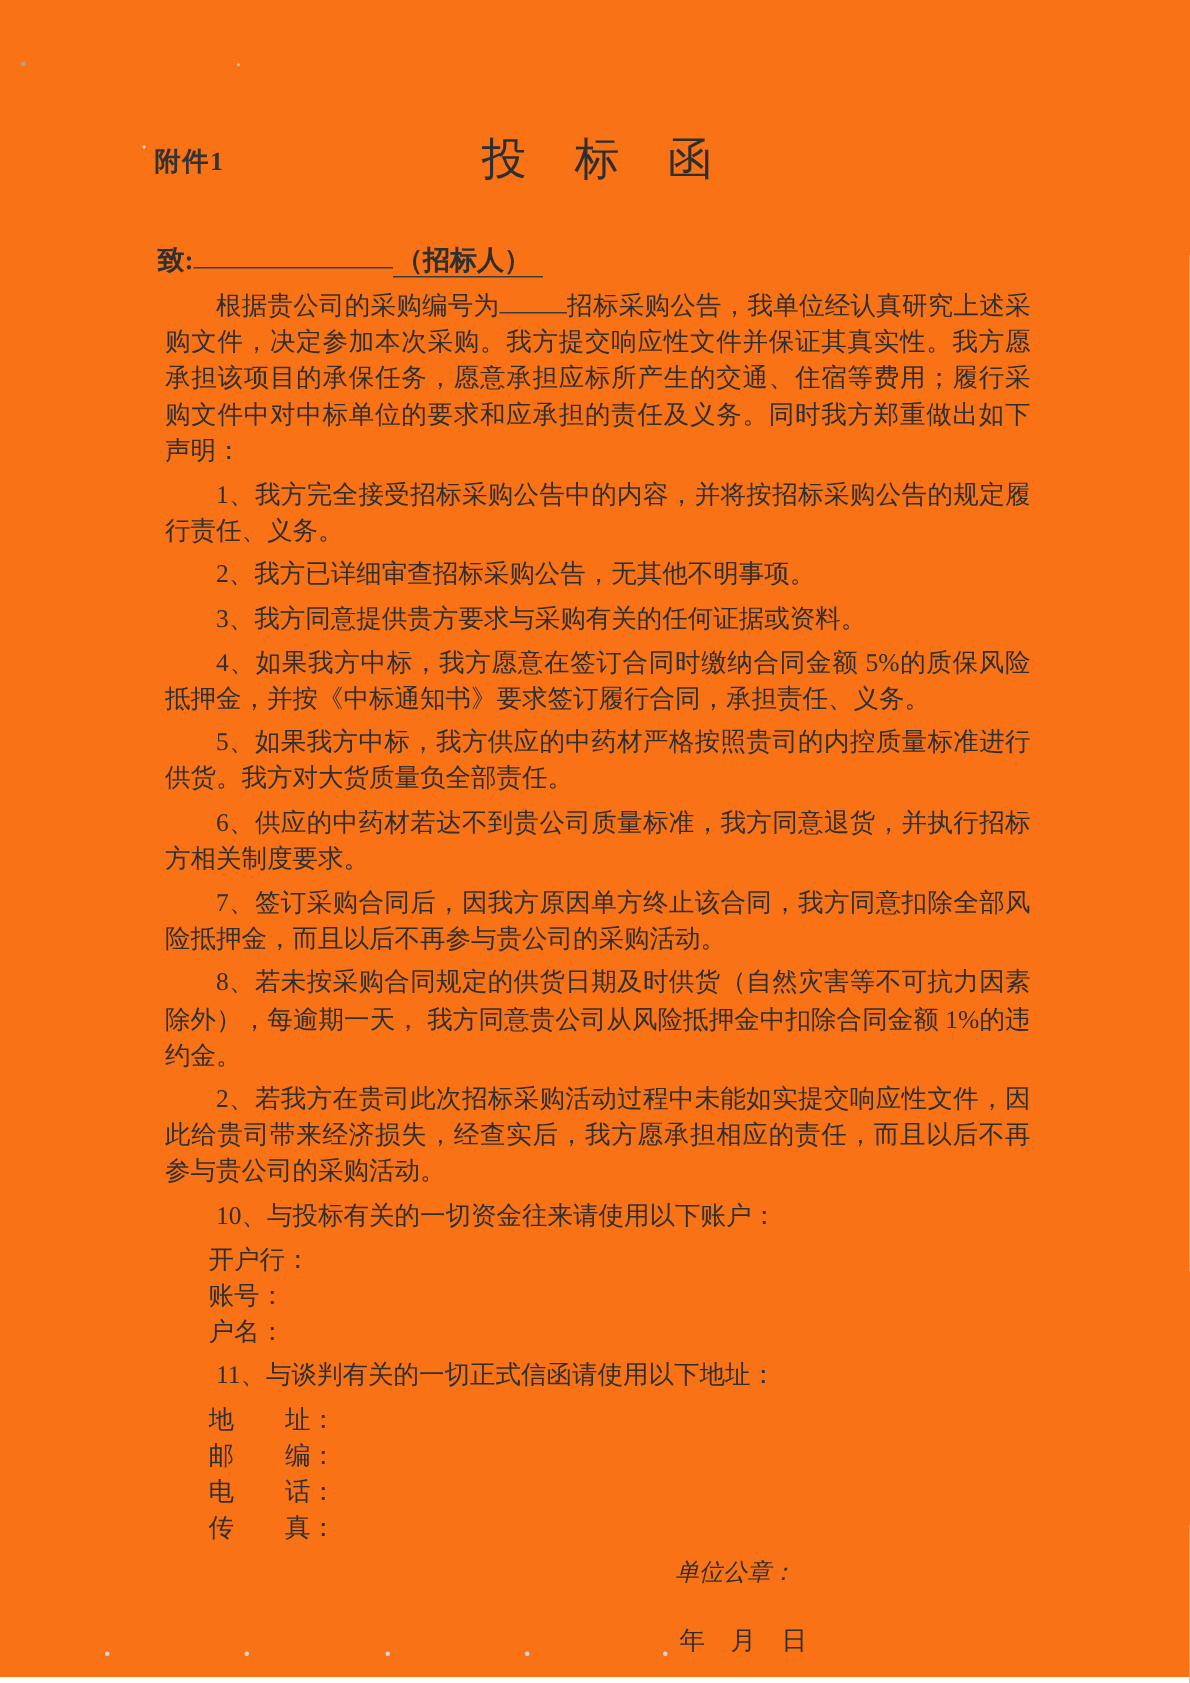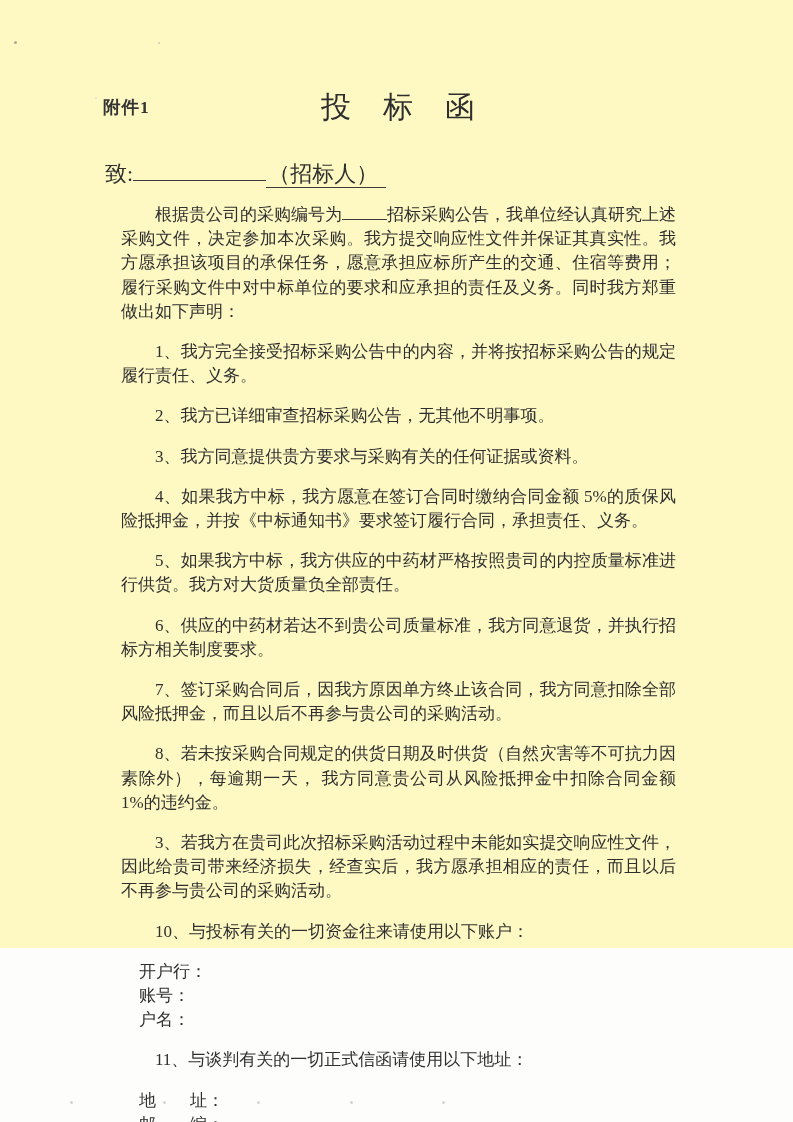--- a/index.html
+++ b/index.html
@@ -7,46 +7,46 @@
   html, body { margin: 0; padding: 0; }
   body {
     width: 793px; height: 1122px;
     background: #fdfdfc;
     font-family: "Liberation Serif", "DejaVu Serif", serif;
     color: #333;
     overflow: hidden;
   }
   .page {
     position: relative;
-    width: 793px; height: 948px;
-    background: #fef9c3;
+    width: 793px; height: 1118px;
+    background: #f97316;
   }
   .content {
     position: absolute;
     left: 105px; top: 86px;
     width: 587px;
   }
   .doc-header { position: relative; height: 44px; margin-bottom: 30px; }
   .attachment-label {
     position: absolute; left: -2px; top: 9px;
     font-size: 17.5px; font-weight: bold; letter-spacing: 1px;
   }
   .doc-title {
     margin: 0; text-align: center;
     font-size: 30px; font-weight: normal;
     letter-spacing: 1px; color: #2e2e2e;
     line-height: 42px;
   }
-  .salutation { font-size: 22px; line-height: 27px; margin-bottom: 2px; color: #2f2f2f; }
+  .salutation { font-size: 18px; line-height: 27px; margin-bottom: 2px; color: #2f2f2f; font-weight: bold; }
   .blank { display: inline-block; border-bottom: 1px solid #3c3c3c; vertical-align: baseline; }
   .blank-tenderer { width: 133px; height: 15px; }
   .blank-number { width: 45px; height: 13px; }
   .tenderer-label { border-bottom: 1px solid #3c3c3c; padding: 0 8px 1px 2px; }
   .para {
-    margin: 16px;
+    margin: 5px;
     font-size: 17px; line-height: 24.2px;
     text-align: justify; text-indent: 2em;
     word-break: break-all;
     color: #2f2f2f;
   }
   .line {
     margin: 0;
     font-size: 17px; line-height: 24.2px;
     text-indent: 2em; color: #2f2f2f;
   }
@@ -72,21 +72,21 @@
     <p class="para"><span>根据贵公司的采购编号为</span><span class="blank blank-number"></span><span>招标采购公告，我单位经认真研究上述采购文件，决定参加本次采购。我方提交响应性文件并保证其真实性。我方愿承担该项目的承保任务，愿意承担应标所产生的交通、住宿等费用；履行采购文件中对中标单位的要求和应承担的责任及义务。同时我方郑重做出如下声明：</span></p>
 
     <p class="para">1、我方完全接受招标采购公告中的内容，并将按招标采购公告的规定履行责任、义务。</p>
     <p class="para">2、我方已详细审查招标采购公告，无其他不明事项。</p>
     <p class="para">3、我方同意提供贵方要求与采购有关的任何证据或资料。</p>
     <p class="para">4、如果我方中标，我方愿意在签订合同时缴纳合同金额 5%的质保风险抵押金，并按《中标通知书》要求签订履行合同，承担责任、义务。</p>
     <p class="para">5、如果我方中标，我方供应的中药材严格按照贵司的内控质量标准进行供货。我方对大货质量负全部责任。</p>
     <p class="para">6、供应的中药材若达不到贵公司质量标准，我方同意退货，并执行招标方相关制度要求。</p>
     <p class="para">7、签订采购合同后，因我方原因单方终止该合同，我方同意扣除全部风险抵押金，而且以后不再参与贵公司的采购活动。</p>
     <p class="para">8、若未按采购合同规定的供货日期及时供货（自然灾害等不可抗力因素除外），每逾期一天， 我方同意贵公司从风险抵押金中扣除合同金额 1%的违约金。</p>
-    <p class="para">3、若我方在贵司此次招标采购活动过程中未能如实提交响应性文件，因此给贵司带来经济损失，经查实后，我方愿承担相应的责任，而且以后不再参与贵公司的采购活动。</p>
+    <p class="para">2、若我方在贵司此次招标采购活动过程中未能如实提交响应性文件，因此给贵司带来经济损失，经查实后，我方愿承担相应的责任，而且以后不再参与贵公司的采购活动。</p>
     <p class="para">10、与投标有关的一切资金往来请使用以下账户：</p>
 
     <p class="line">开户行：</p>
     <p class="line">账号：</p>
     <p class="line">户名：</p>
 
     <p class="para">11、与谈判有关的一切正式信函请使用以下地址：</p>
 
     <p class="line">地　　址：</p>
     <p class="line">邮　　编：</p>

